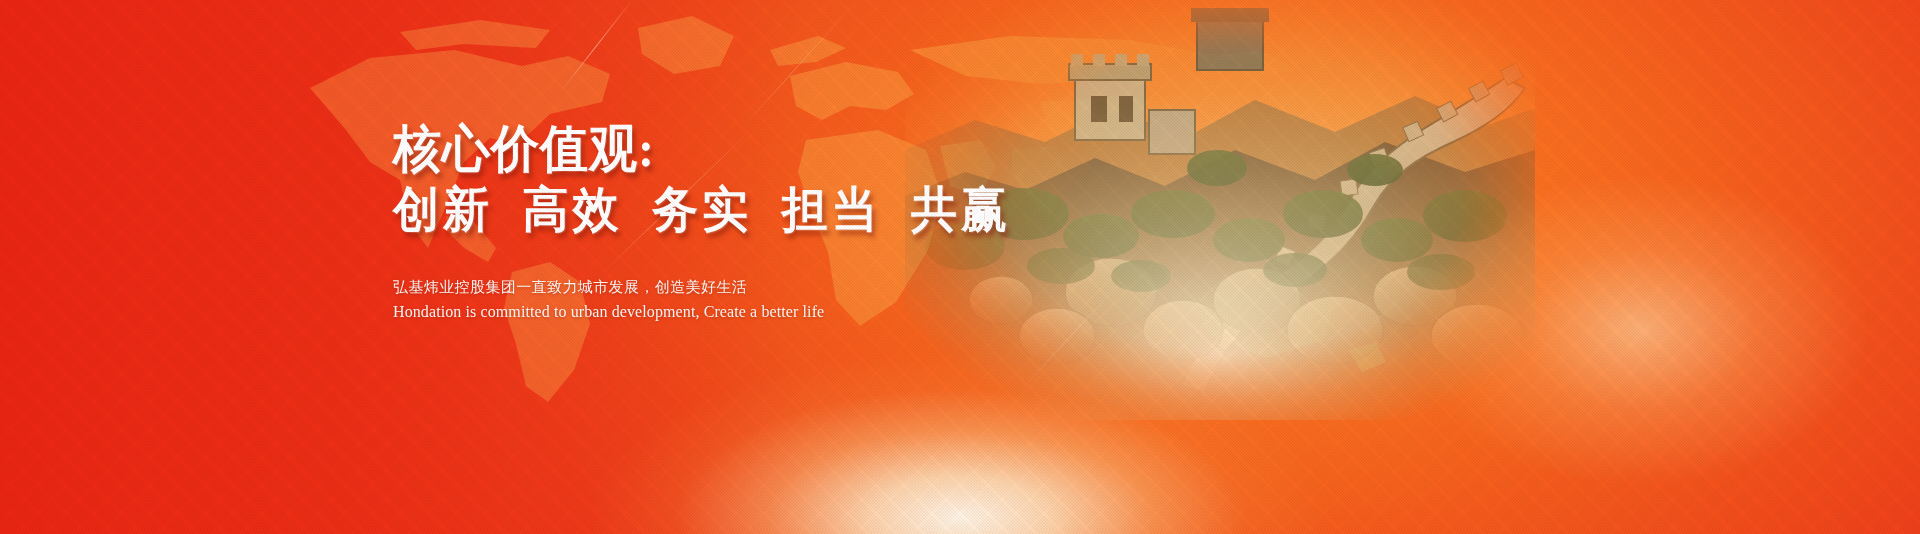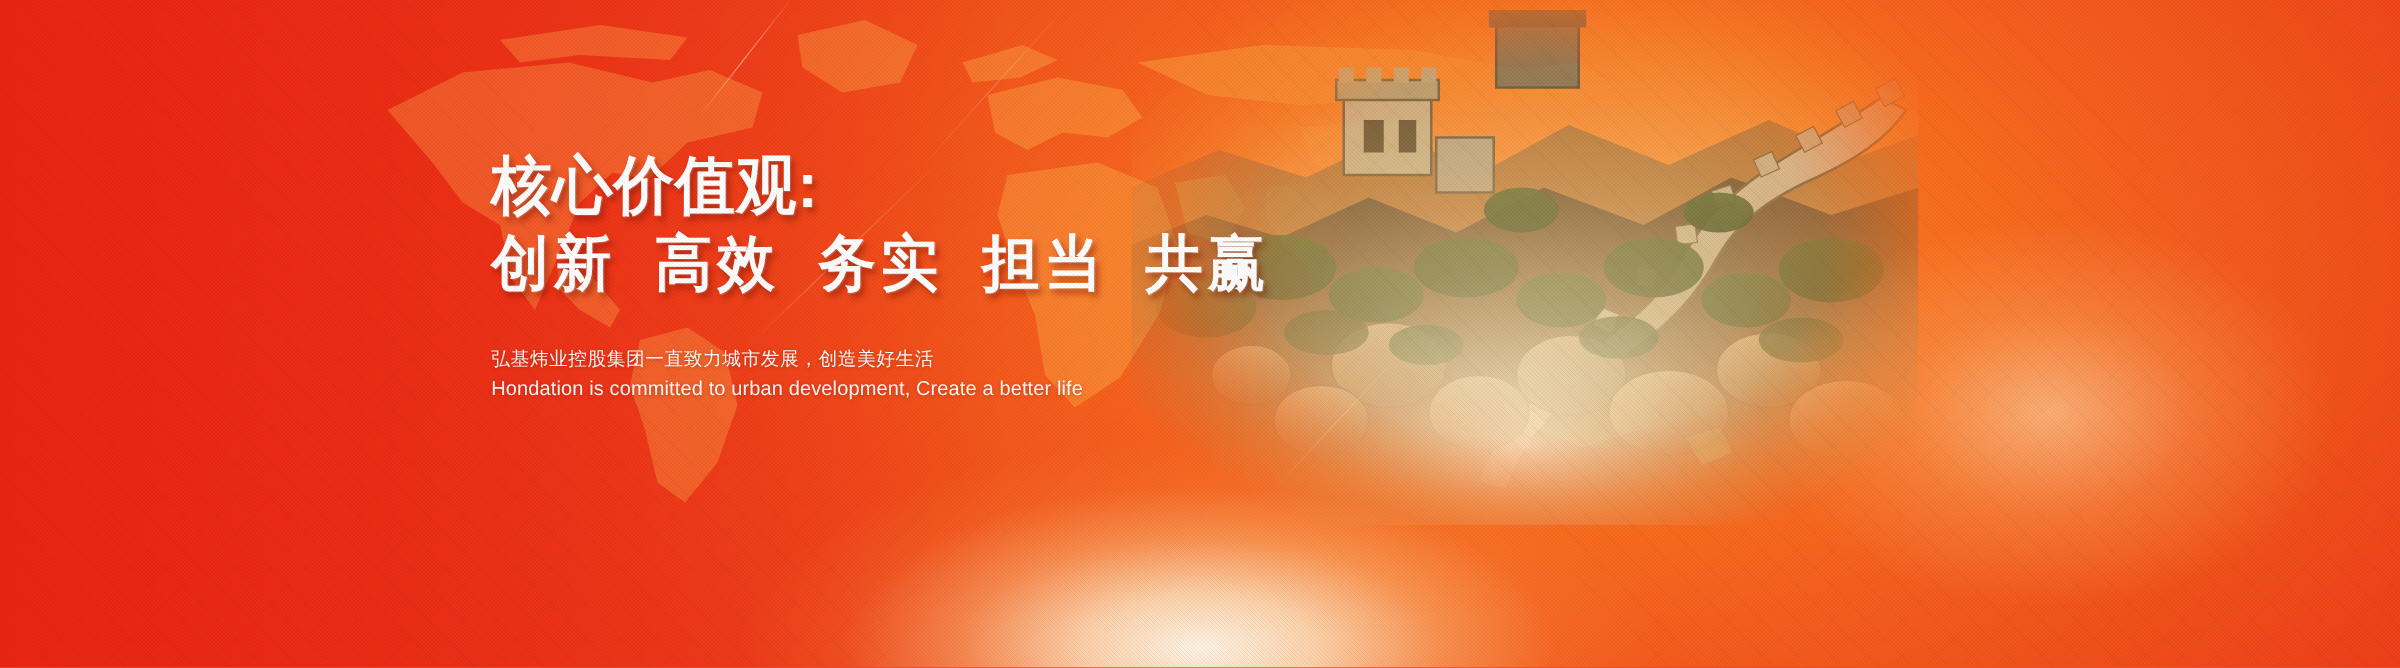--- a/index.html
+++ b/index.html
@@ -105,20 +105,21 @@
       repeating-linear-gradient(45deg, rgba(0,0,0,0.30) 0px, rgba(0,0,0,0.30) 0.6px, rgba(0,0,0,0) 0.6px, rgba(0,0,0,0) 2.2px),
       repeating-linear-gradient(-45deg, rgba(0,0,0,0.18) 0px, rgba(0,0,0,0.18) 0.6px, rgba(0,0,0,0) 0.6px, rgba(0,0,0,0) 2.2px);
   }
 
   
   .copy {
     position: absolute;
     left: 393px;
     top: 124px;
     width: 760px;
+    font-family: Liberation Serif, serif;
   }
   .headline-1, .headline-2 {
     color: #ffffff;
     font-weight: 700;
     line-height: 1.0;
     white-space: nowrap;
     text-shadow: 3px 4px 5px rgba(130, 24, 8, 0.55),
                  1px 1px 0 rgba(255,255,255,0.25);
     letter-spacing: 1px;
   }

